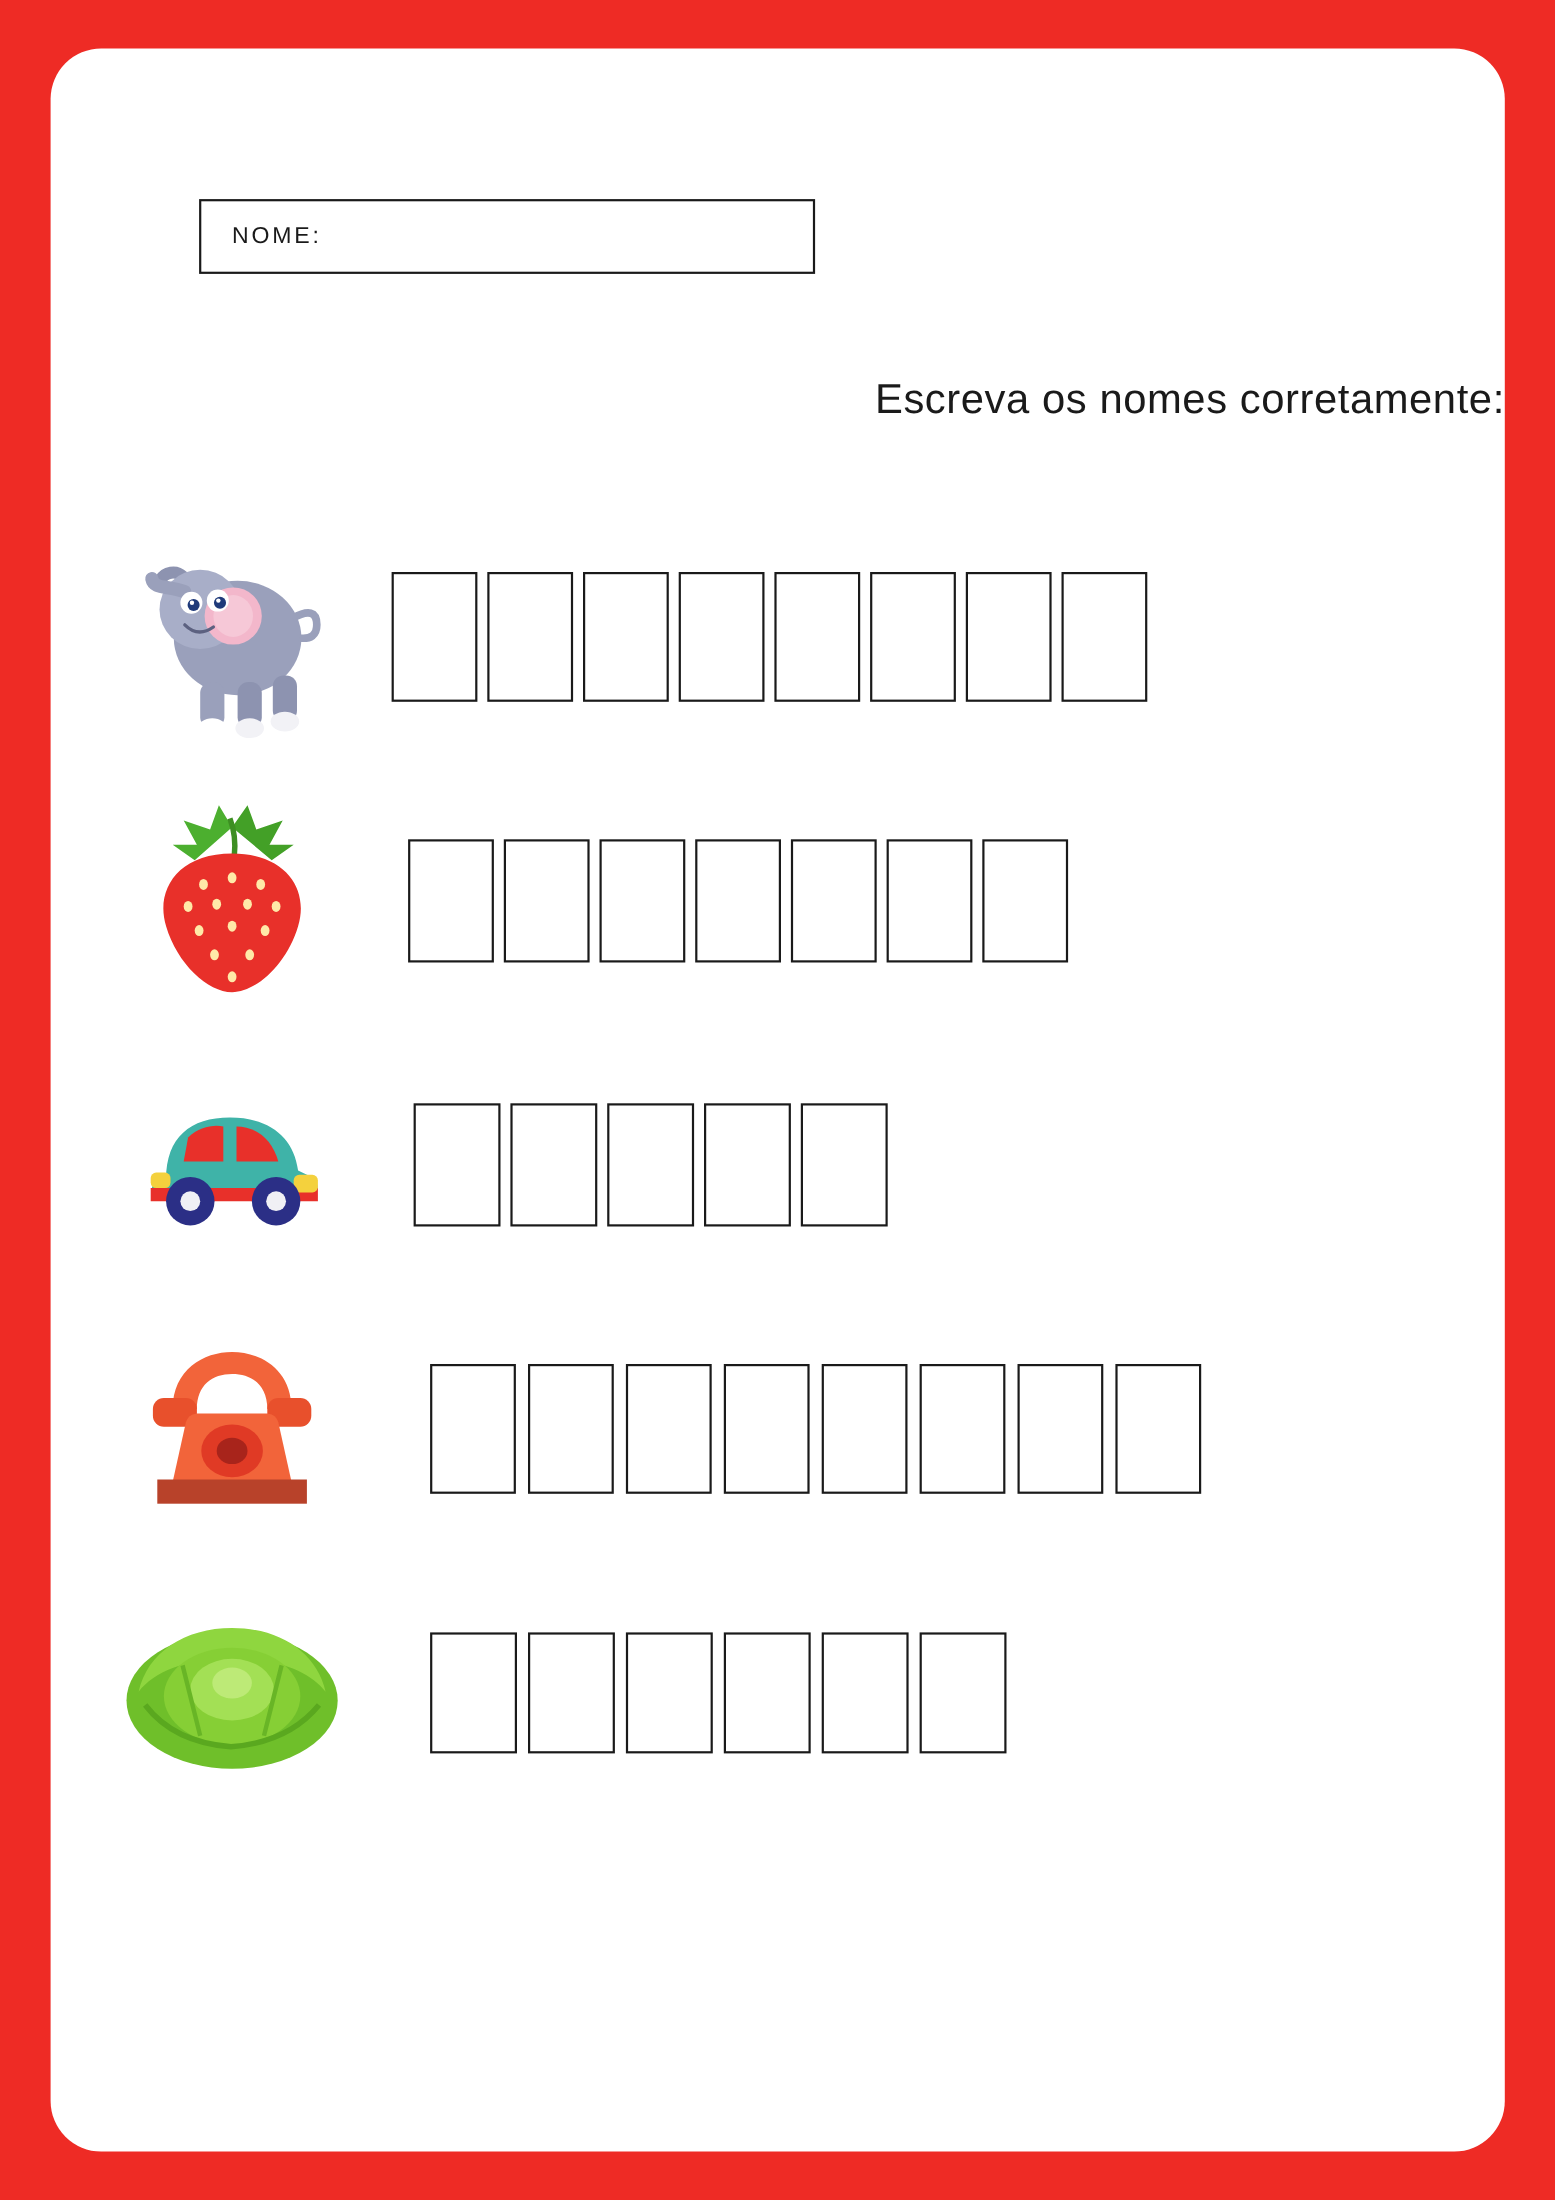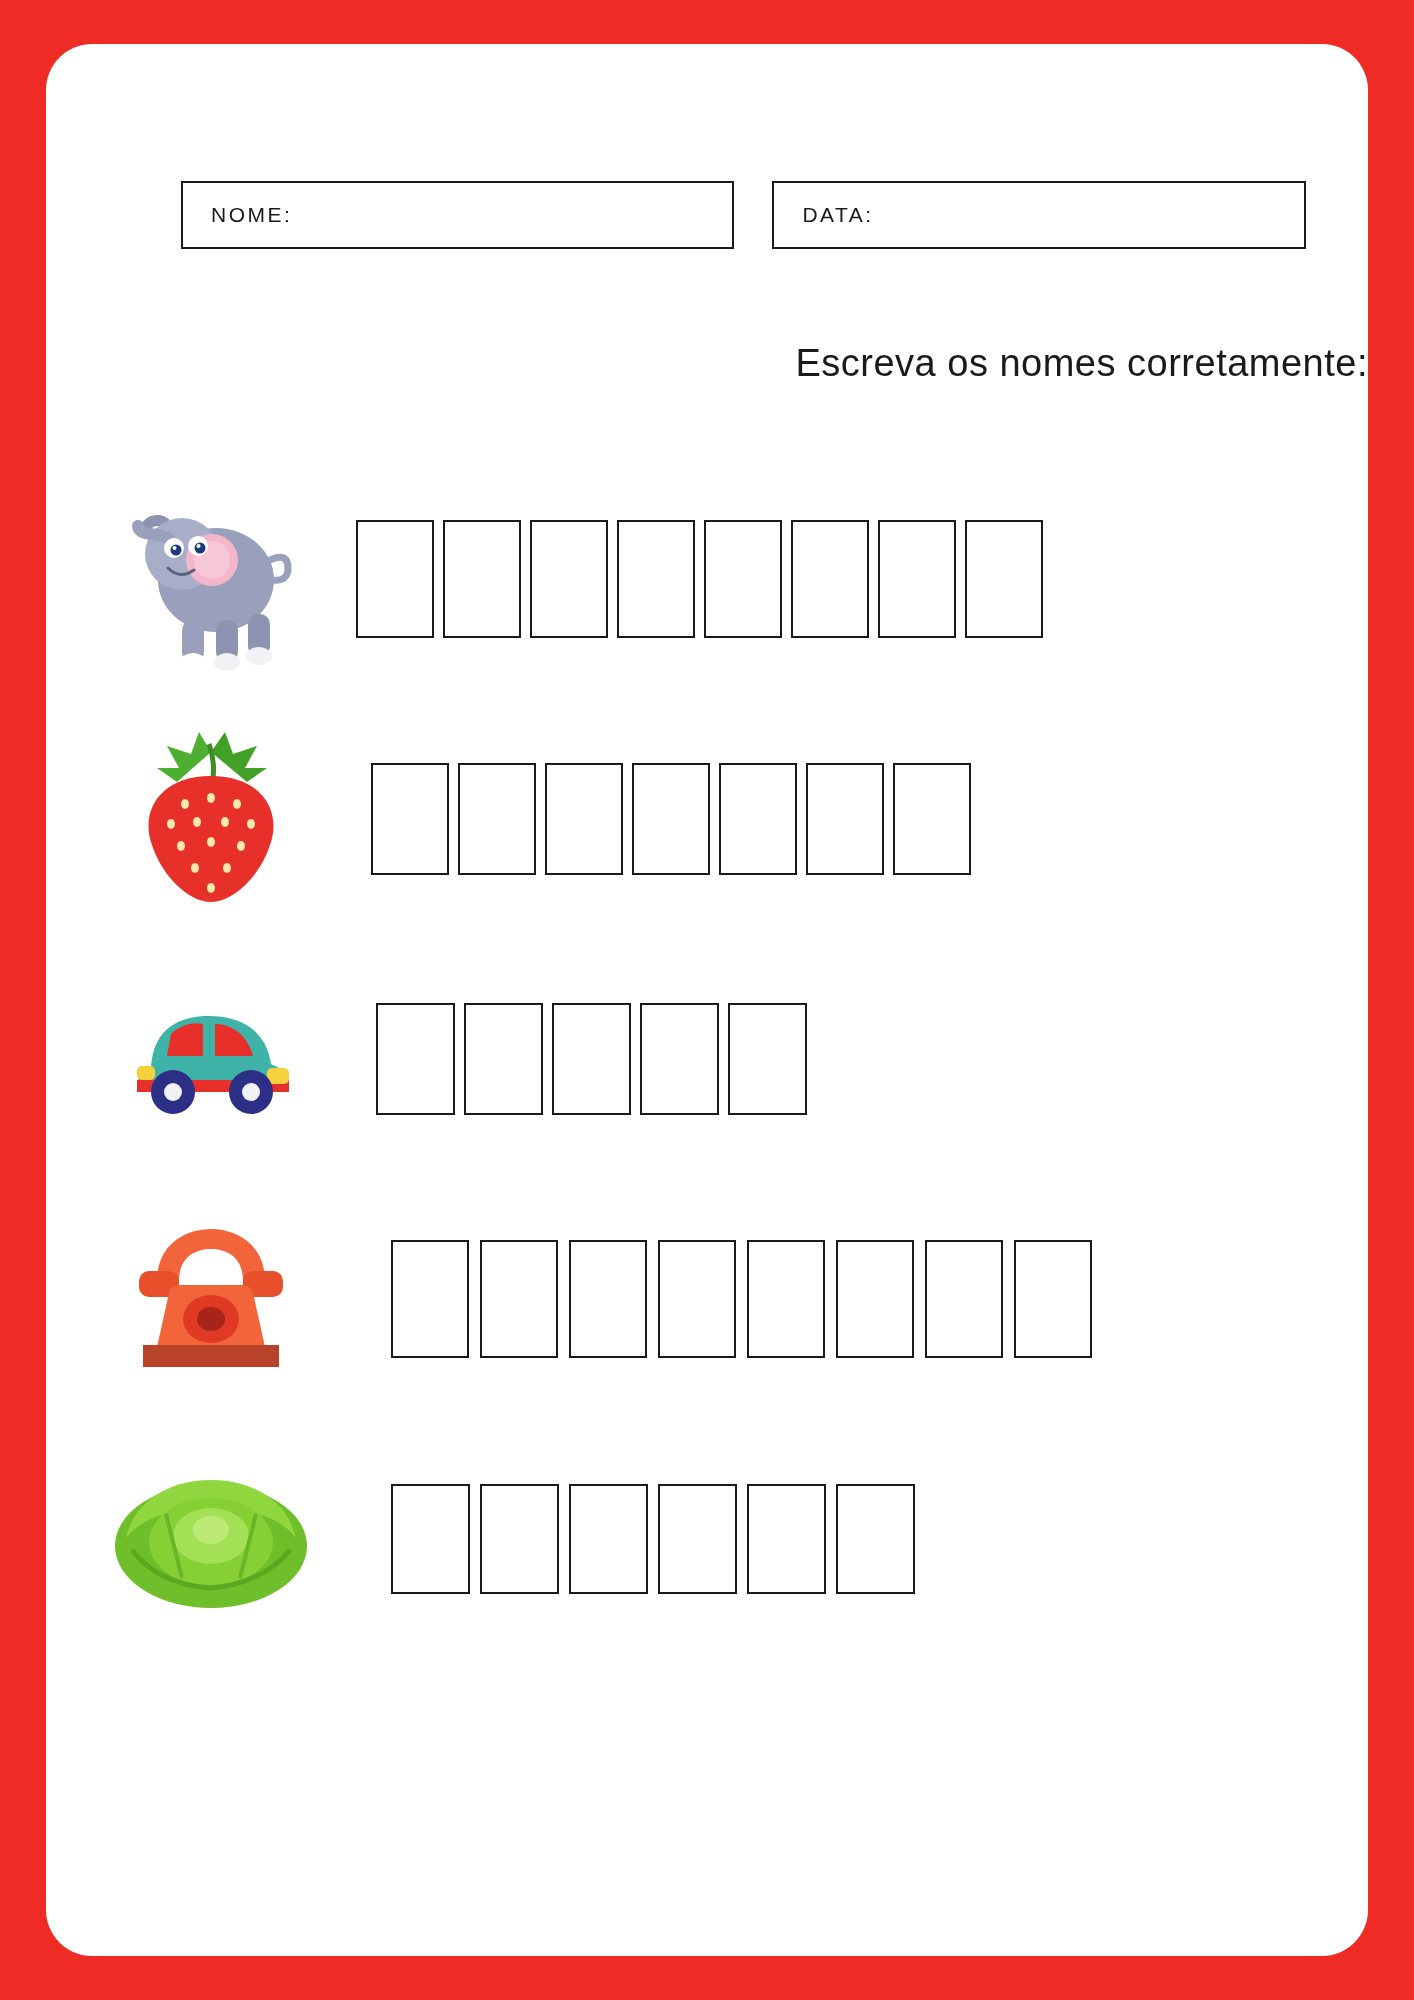--- a/index.html
+++ b/index.html
@@ -105,23 +105,20 @@
   svg { display: block; }
 </style>
 </head>
 <body>
 
 <div class="page">
 
   <div class="fields">
     <div class="field name">
       <span class="field-label">NOME:</span>
-    </div>
-    <div class="field date">
-      <span class="field-label">DATA:</span>
     </div>
   </div>
 
   <div class="instruction">Escreva os nomes corretamente:</div>
 
   <div class="rows">
 
     <div class="row r0">
       <div class="pic">
         <svg width="190" height="195" viewBox="0 0 190 195">

